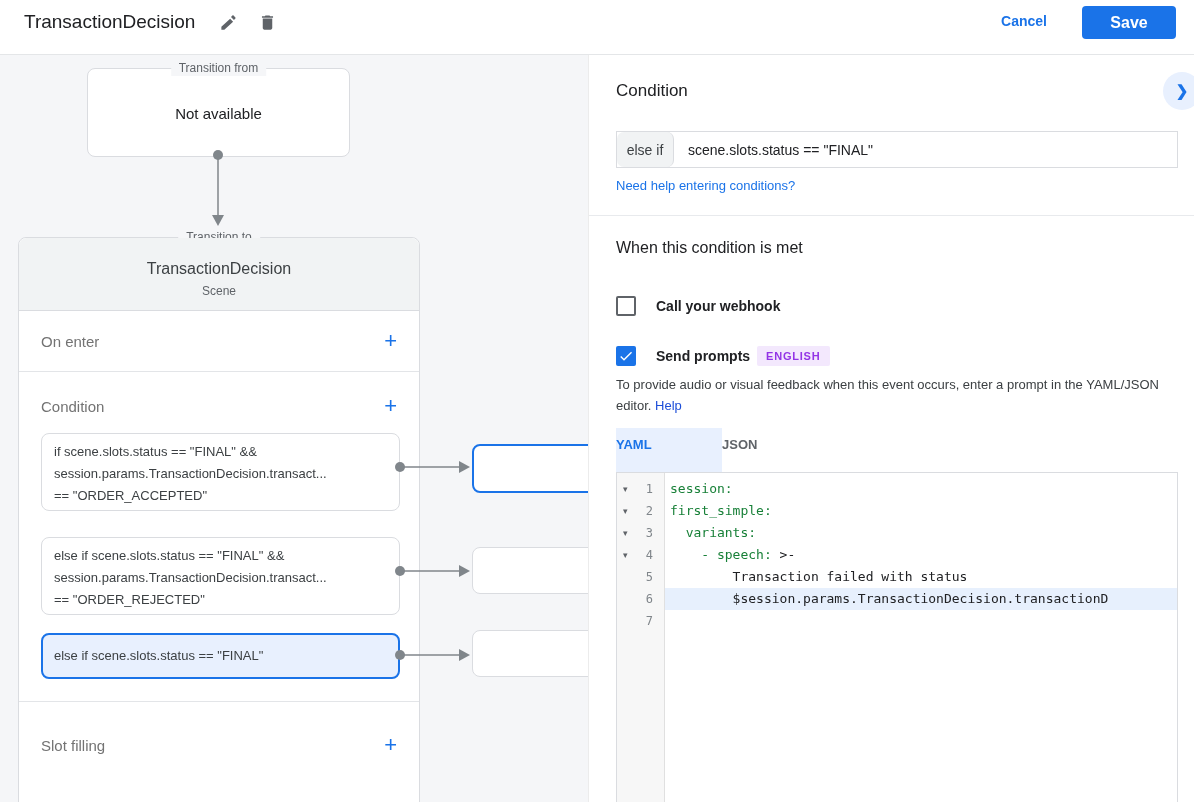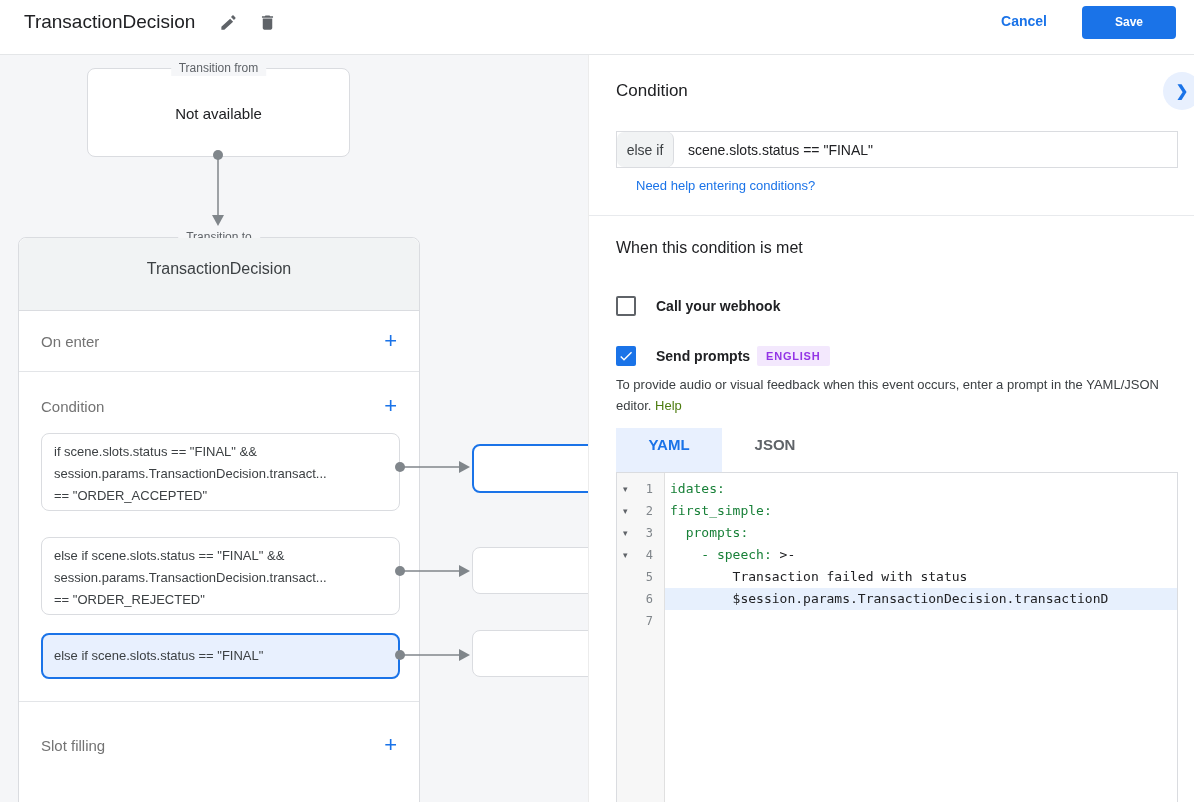--- a/index.html
+++ b/index.html
@@ -11,21 +11,21 @@
   #topbar { position:absolute; left:0; top:0; width:1194px; height:55px; background:#fff;
             border-bottom:1px solid #e4e6e8; z-index:30; }
   #page-title { position:absolute; left:24px; top:11px; font-size:19px; color:#202124; }
   .tb-icon { position:absolute; top:13px; width:20px; height:20px; color:#5f6368; cursor:pointer; }
   #icon-edit { left:219px; }
   #icon-delete { left:258px; }
   .tb-icon svg { width:19px; height:19px; fill:#5f6368; }
   #cancel-btn { position:absolute; right:147px; top:13px; font-size:14px; font-weight:bold;
                 color:#1a73e8; cursor:pointer; }
   #save-btn { position:absolute; right:18px; top:6px; width:94px; height:33px; background:#1a73e8;
-              color:#fff; font-size:12px; font-weight:bold; border:none; border-radius:4px;
+              color:#fff; font-size:16px; font-weight:bold; border:none; border-radius:4px;
               text-align:center; line-height:33px; cursor:pointer; }
 
   
   #flow { position:absolute; left:0; top:55px; width:588px; height:747px; background:#f5f6f8; overflow:hidden; }
 
   .legend { position:absolute; top:-9px; left:50%; transform:translateX(-50%); background:#f5f6f8;
             padding:0 8px; font-size:12px; color:#5f6368; white-space:nowrap; line-height:16px; }
 
   #from-box { position:absolute; left:87px; top:13px; width:263px; height:89px; background:#fff;
               border:1px solid #dadce0; border-radius:8px; }
@@ -74,43 +74,43 @@
   #collapse-btn { position:absolute; left:574px; top:17px; width:38px; height:38px; border-radius:50%;
                   background:#e8f0fe; color:#1a73e8; font-size:15px; font-weight:bold; text-align:center;
                   line-height:38px; cursor:pointer; }
 
   #cond-input-row { position:absolute; left:27px; top:76px; width:562px; height:37px;
                     border:1px solid #dadce0; display:flex; }
   #cond-prefix { width:57px; background:#f1f3f4; border-right:1px solid #dadce0; font-size:14px;
                  color:#3c4043; display:flex; align-items:center; justify-content:center; flex:none;border-radius:7px; }
   #cond-input { flex:1; border:none; outline:none; font-size:14px; color:#202124; padding:0 14px;
                 font-family:"Liberation Sans", sans-serif; background:#fff; }
-  #cond-help-link { position:absolute; left:27px; top:123px; font-size:13px; color:#1a73e8; cursor:pointer;margin-left:20px; }
+  #cond-help-link { position:absolute; left:27px; top:123px; font-size:13px; color:#1a73e8; cursor:pointer; }
   #panel-divider { position:absolute; left:0; top:160px; width:606px; border-bottom:1px solid #e8eaed; }
 
   #when-heading { position:absolute; left:27px; top:184px; font-size:16px; color:#202124; }
 
   .checkbox { position:absolute; left:27px; width:20px; height:20px; border-radius:2px; cursor:pointer; }
   .checkbox.empty { border:2px solid #5f6368; background:#fff; }
   .checkbox.checked { background:#1a73e8; }
   .checkbox.checked svg { width:16px; height:16px; margin:2px; }
   #webhook-checkbox { top:241px; }
   #prompts-checkbox { top:291px; }
   .cb-label { position:absolute; left:67px; font-size:14px; font-weight:bold; color:#202124; }
   #webhook-label { top:243px; }
   #prompts-label { top:293px; }
   #lang-badge { position:absolute; left:168px; top:291px; background:#f3e8fd; color:#9334e6;
                 font-size:11px; font-weight:bold; letter-spacing:0.8px; padding:4px 9px; border-radius:2px; }
 
   #prompt-desc { position:absolute; left:27px; top:319px; width:560px; font-size:13px; color:#3c4043;
                  line-height:21px; }
-  #prompt-desc .help { color:#4d7c0f; cursor:pointer; }
-
-  .tab { position:absolute; top:373px; width:106px; height:47px; font-size:15px; font-weight:bold;
-         text-align:center; line-height:34px; cursor:pointer; }
+  #prompt-desc .help { color:#1d4ed8; cursor:pointer; }
+
+  .tab { position:absolute; top:373px; width:106px; height:47px; font-size:13px; font-weight:bold;
+         text-align:left; line-height:34px; cursor:pointer; }
   #tab-yaml { left:27px; background:#e8f0fe; color:#1a73e8; }
   #tab-json { left:133px; color:#5f6368; }
 
   
   #code-editor { position:absolute; left:27px; top:417px; width:562px; height:340px;
                  border:1px solid #dadce0; background:#fff; overflow:hidden; }
   #gutter-bg { position:absolute; left:0; top:0; bottom:0; width:48px; background:#f7f7f7;
                border-right:1px solid #e0e0e0; }
   #code-lines { position:relative; padding-top:5px; }
   .crow { display:flex; height:22px; }
@@ -149,20 +149,21 @@
 
     <div id="from-box">
       <span class="legend">Transition from</span>
       <div id="from-value">Not available</div>
     </div>
 
     <div id="to-box">
       <span class="legend">Transition to</span>
       <div id="to-header">
         <div id="to-title">TransactionDecision</div>
+        <div id="to-subtitle">Scene</div>
       </div>
 
       <div class="sec-row" id="row-onenter">
         <span class="sec-label">On enter</span>
         <span class="add-btn">+</span>
       </div>
 
       <div class="sec-row" id="row-cond-head">
         <span class="sec-label">Condition</span>
         <span class="add-btn">+</span>
@@ -250,35 +251,35 @@
     <div class="tab" id="tab-json">JSON</div>
 
     <div id="code-editor">
       <div id="gutter-bg"></div>
       <div id="code-lines">
         <div class="crow">
           <div class="gut">
               <span class="fold">▾</span>
               <span class="lnum">1</span>
             </div>
-          <div class="gcode"><span class="ckey">idates:</span><span class="cplain"></span></div>
+          <div class="gcode"><span class="ckey">session:</span><span class="cplain"></span></div>
         </div>
         <div class="crow">
           <div class="gut">
               <span class="fold">▾</span>
               <span class="lnum">2</span>
             </div>
           <div class="gcode"><span class="ckey">first_simple:</span><span class="cplain"></span></div>
         </div>
         <div class="crow">
           <div class="gut">
               <span class="fold">▾</span>
               <span class="lnum">3</span>
             </div>
-          <div class="gcode"><span class="ckey">  prompts:</span><span class="cplain"></span></div>
+          <div class="gcode"><span class="ckey">  variants:</span><span class="cplain"></span></div>
         </div>
         <div class="crow">
           <div class="gut">
               <span class="fold">▾</span>
               <span class="lnum">4</span>
             </div>
           <div class="gcode"><span class="ckey">    - speech:</span><span class="cplain"> &gt;-</span></div>
         </div>
         <div class="crow">
           <div class="gut">

